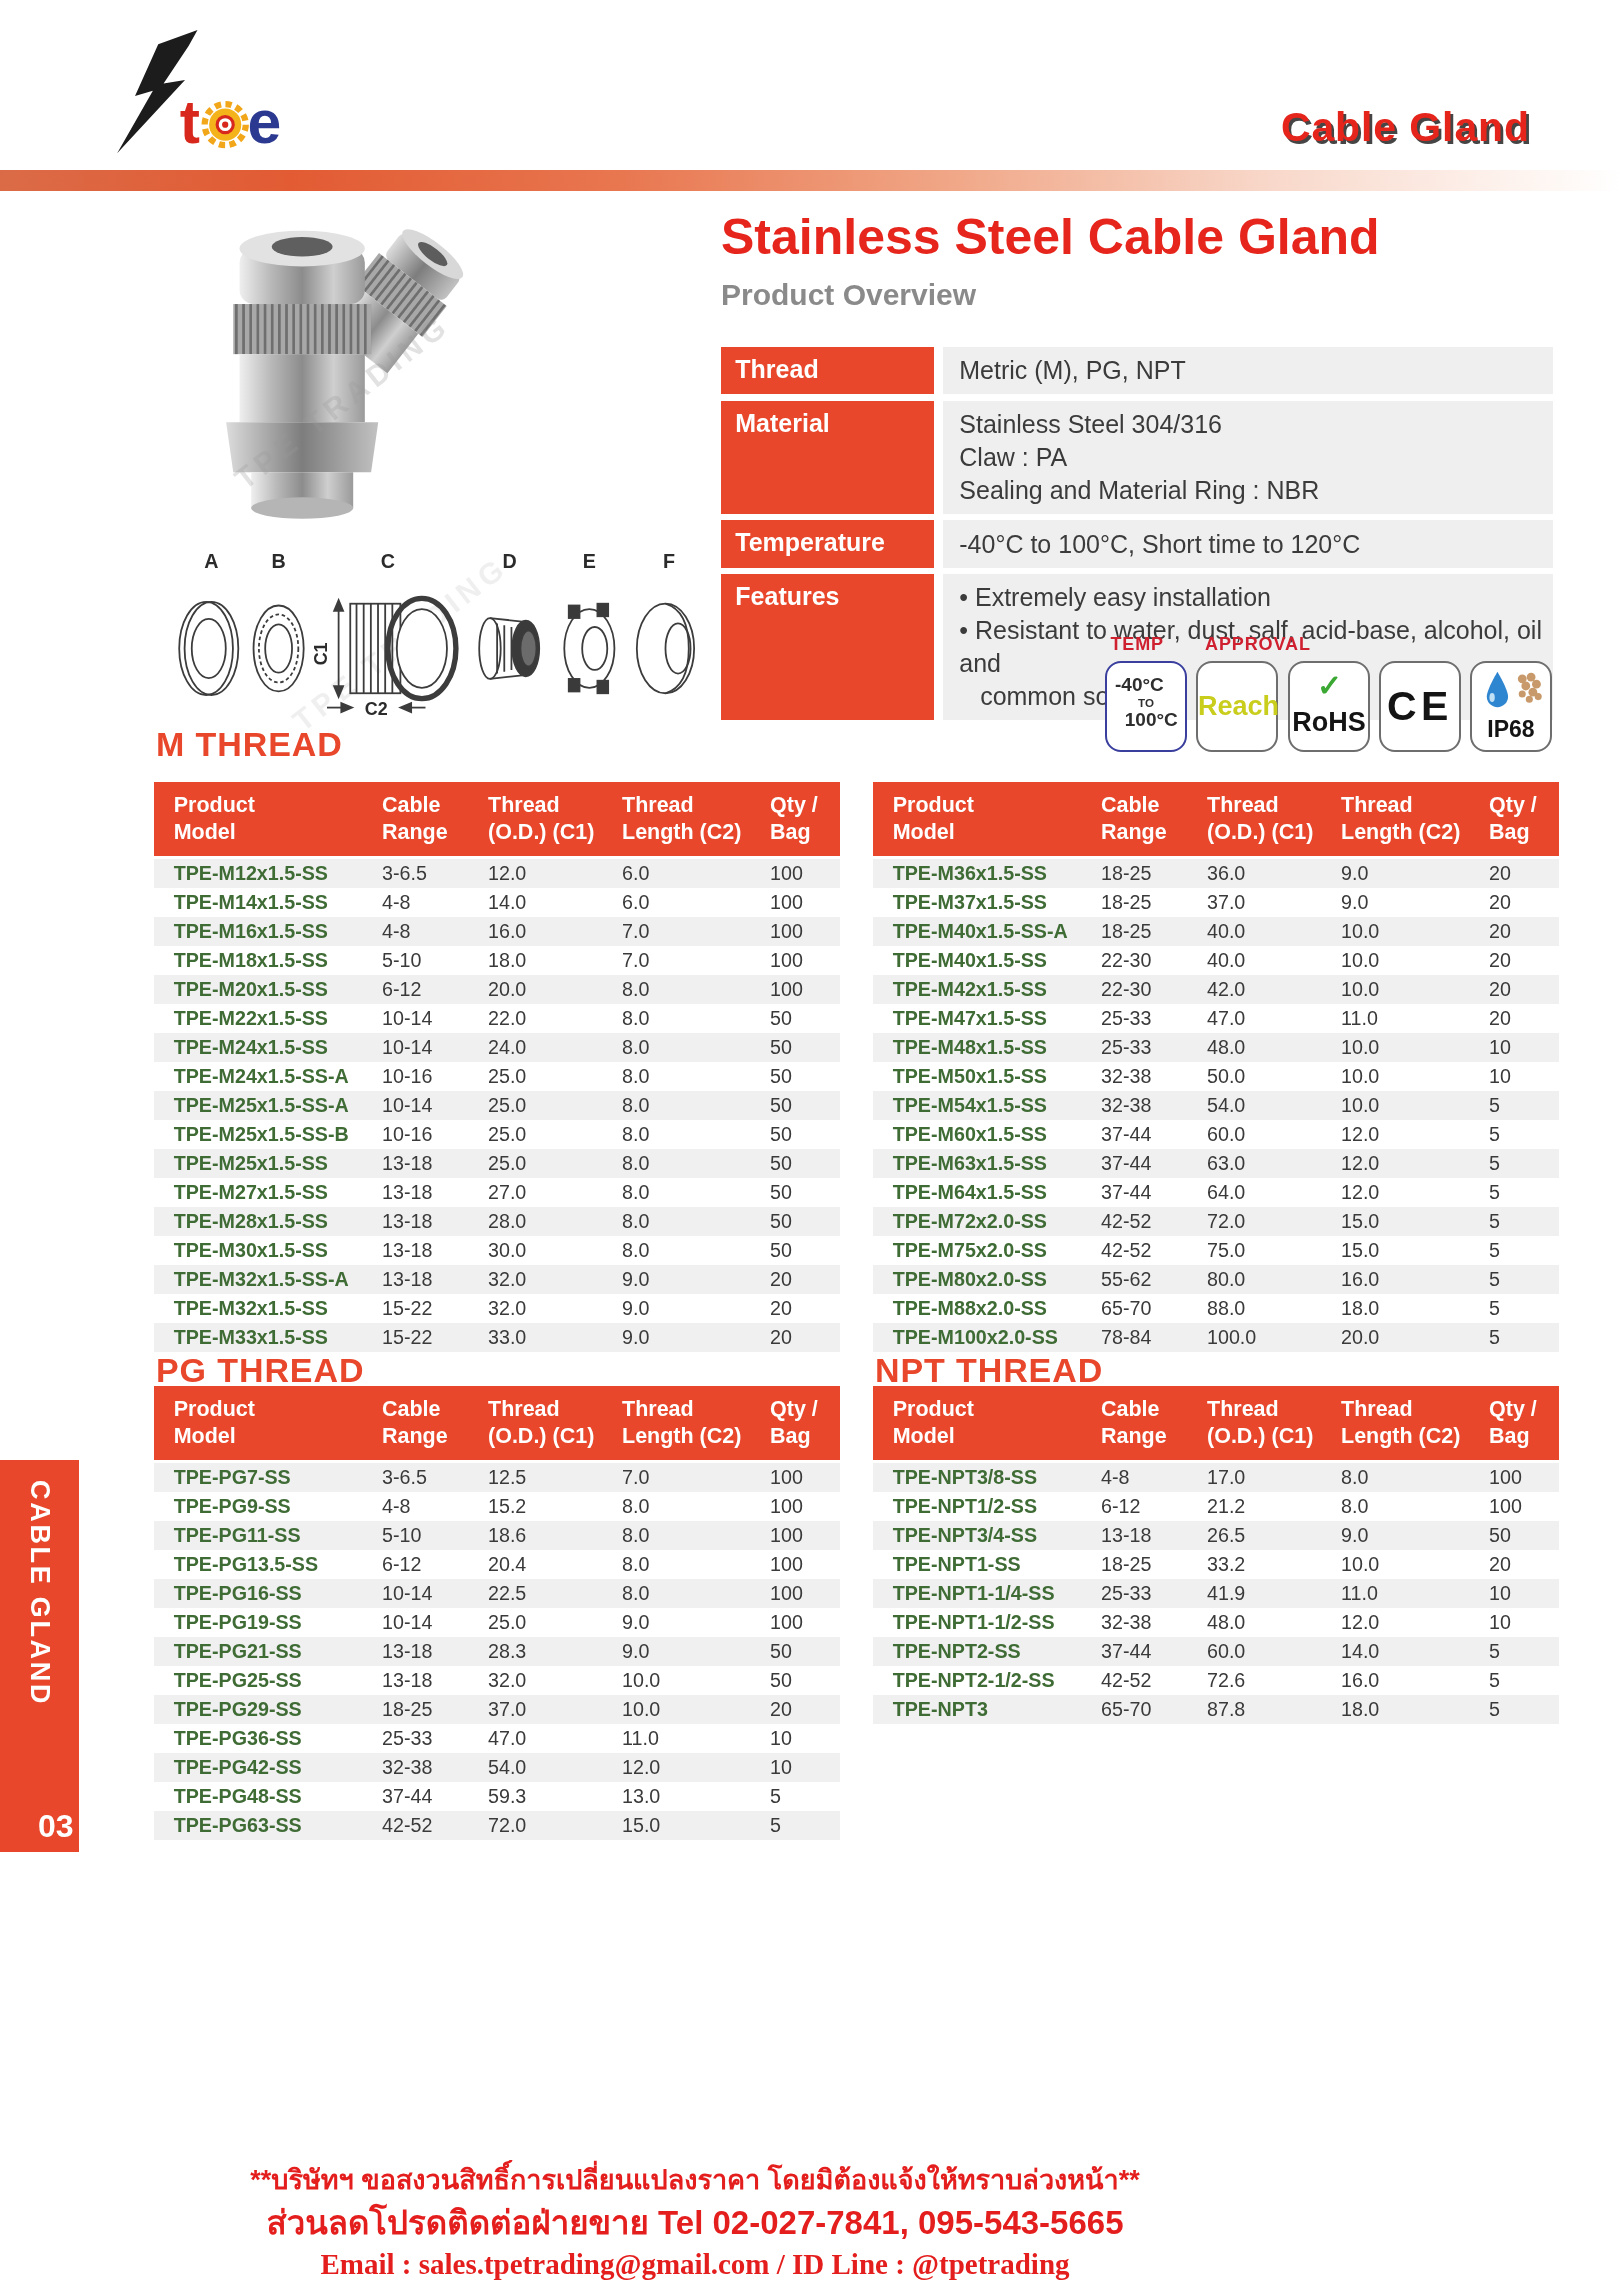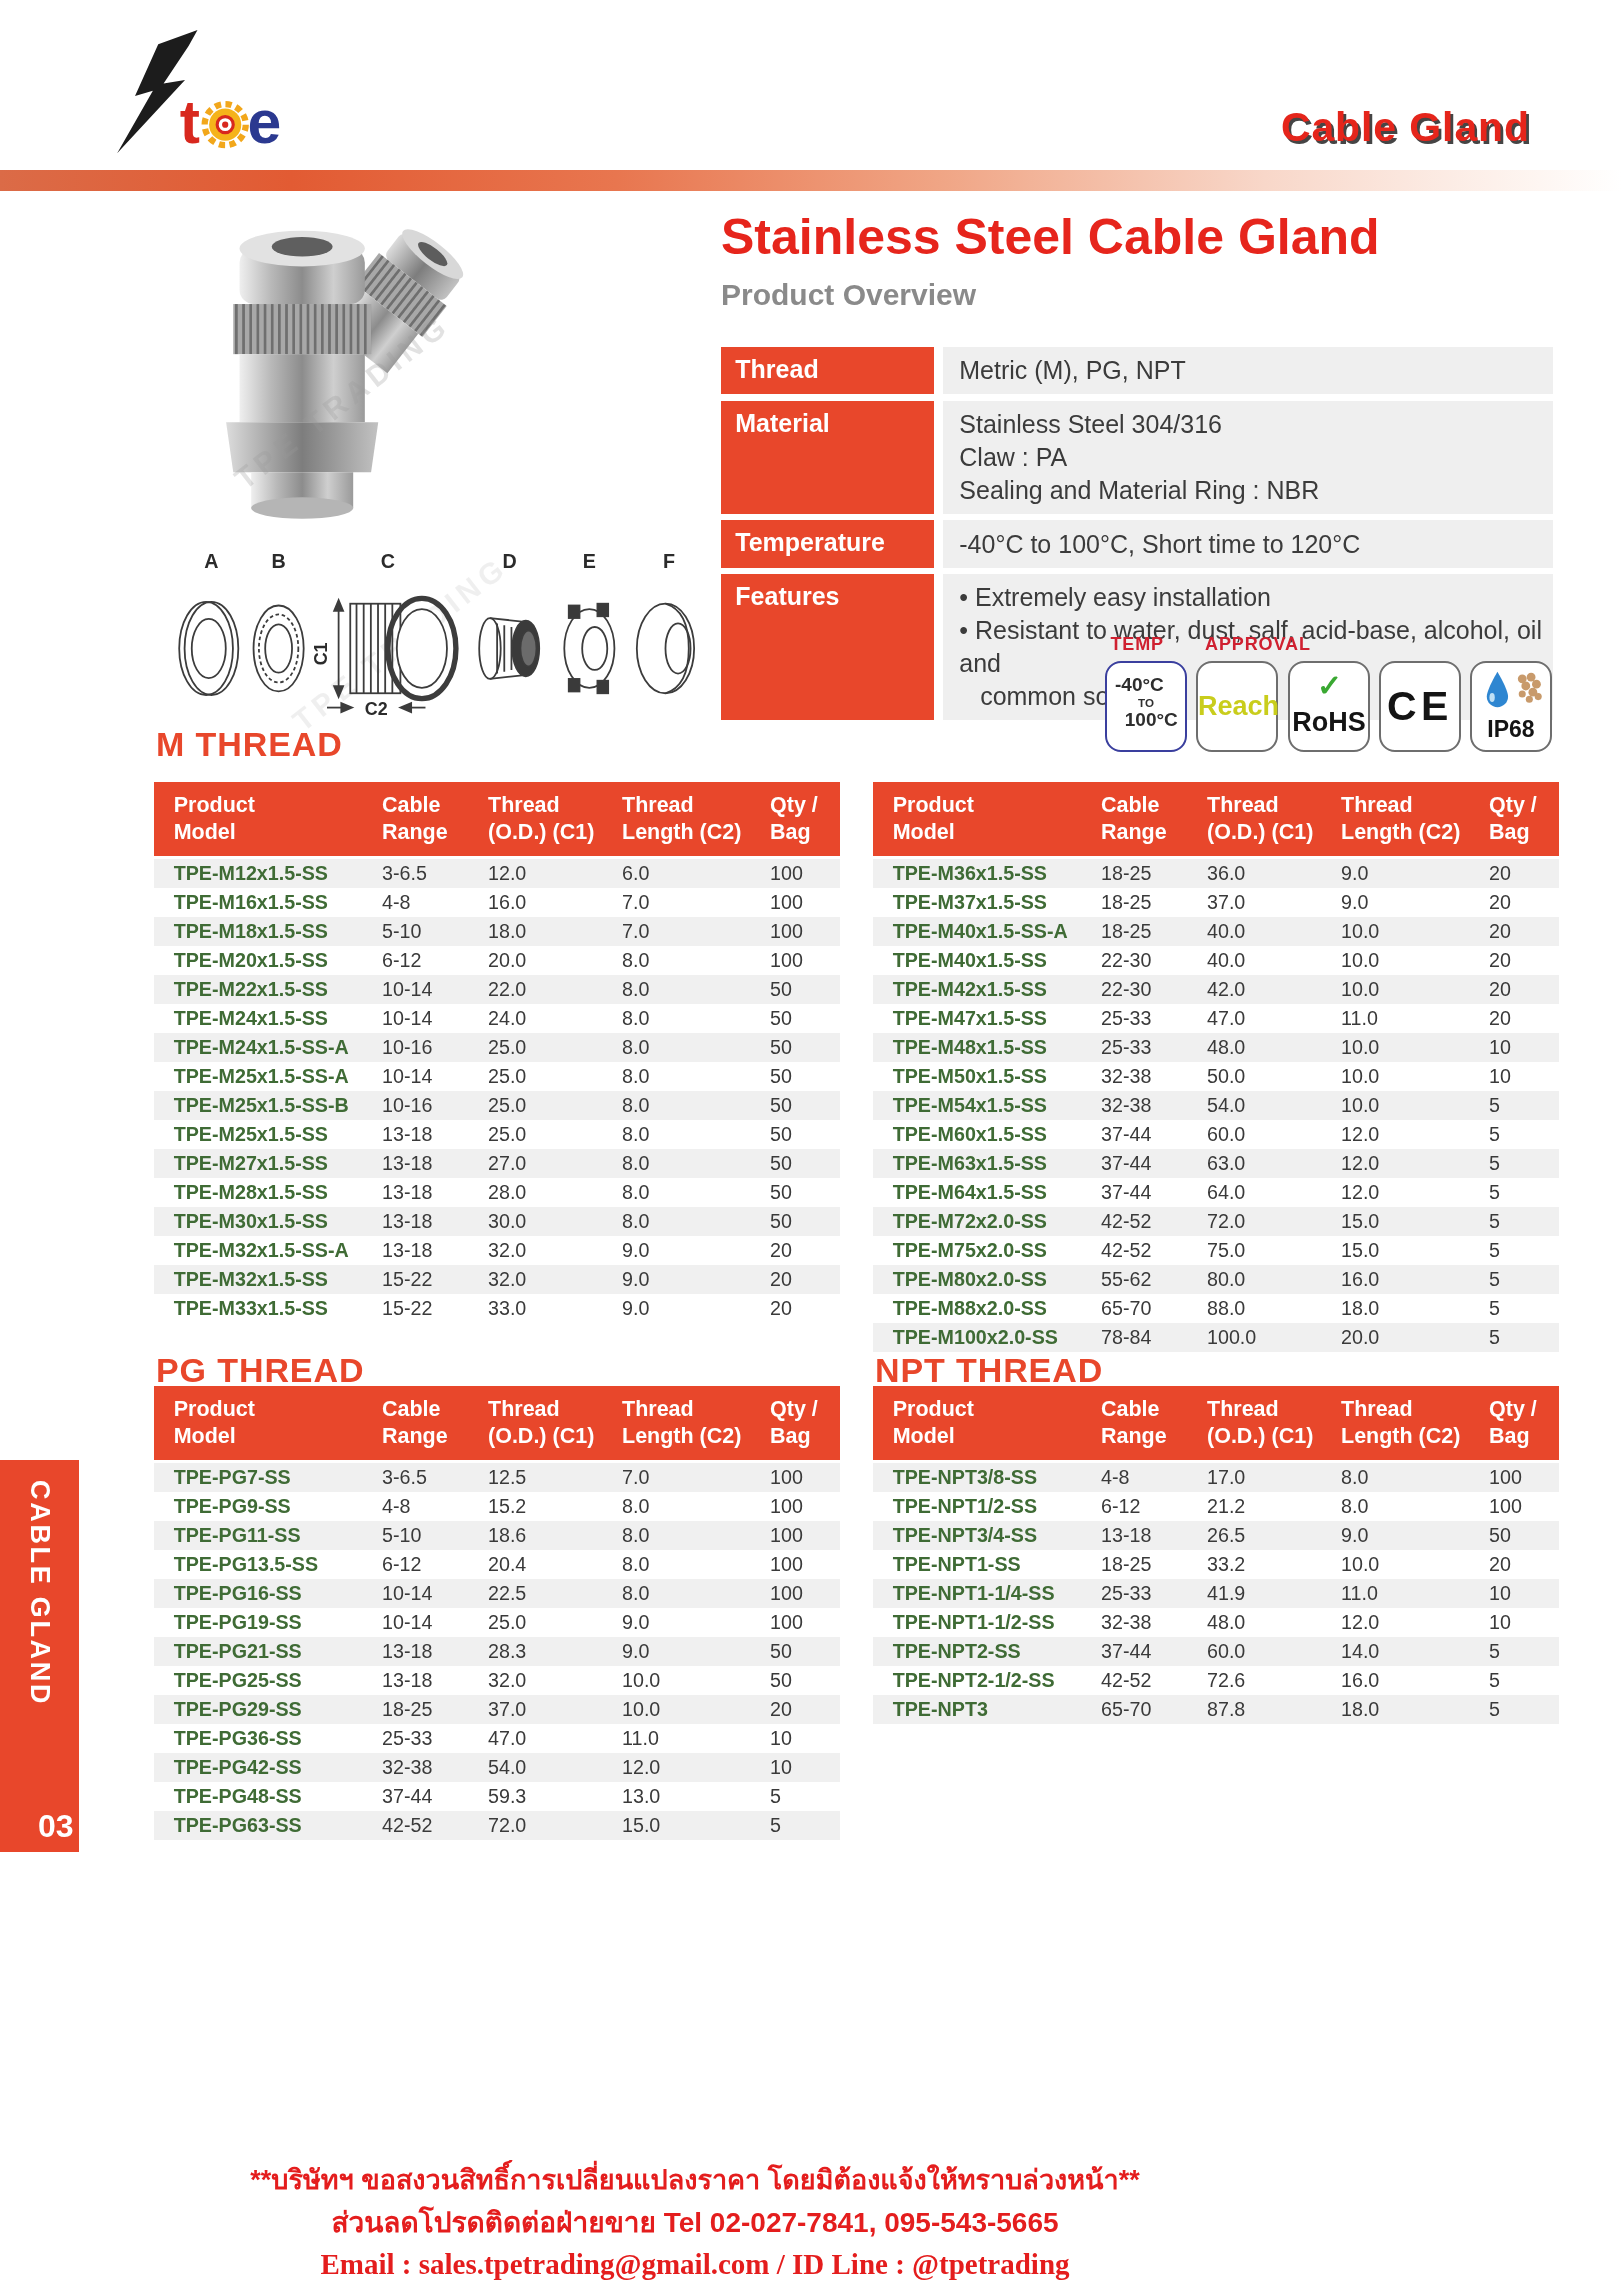--- a/index.html
+++ b/index.html
@@ -73,21 +73,21 @@
 
   
   .side-tab{position:absolute;left:0;top:1460px;width:79px;height:392px;background:#e8472b;}
   .side-label{position:absolute;top:19.7px;left:50%;transform:translateX(-50%);
       writing-mode:vertical-rl;font-size:27px;font-weight:bold;color:#fff;letter-spacing:2.7px;white-space:nowrap;}
   .side-page{position:absolute;bottom:7.2px;left:0;right:5.4px;text-align:right;font-size:32px;font-weight:bold;color:#fff;}
 
   
   .footer{position:absolute;left:0;top:2160px;width:1390px;text-align:center;color:#e41d1d;font-weight:bold;}
   .f1{font-size:27px;line-height:41px;}
-  .f2{font-size:28px;line-height:43px;}
+  .f2{font-size:33px;line-height:43px;}
   .f3{font-size:29px;line-height:41px;font-family:Liberation Serif, serif;}
 </style>
 </head>
 <body>
 
 <svg class="logo" width="193" height="125" viewBox="0 0 215 140">
   <polygon points="112,0 68,16 42,74 62,68 22,138 98,56 74,60 102,18" fill="#1c1c1c"></polygon>
   <text x="92" y="126" font-size="68" font-weight="bold" fill="#d8281e" font-family="Liberation Sans, sans-serif">t</text>
   <g>
     <circle cx="143" cy="106" r="23" fill="none" stroke="#f2a71b" stroke-width="7" stroke-dasharray="7 5"></circle>
@@ -290,20 +290,27 @@
     </thead>
     <tbody>
       <tr>
         <td>TPE-M12x1.5-SS</td>
         <td>3-6.5</td>
         <td>12.0</td>
         <td>6.0</td>
         <td>100</td>
       </tr>
       <tr>
+        <td>TPE-M14x1.5-SS</td>
+        <td>4-8</td>
+        <td>14.0</td>
+        <td>6.0</td>
+        <td>100</td>
+      </tr>
+      <tr>
         <td>TPE-M16x1.5-SS</td>
         <td>4-8</td>
         <td>16.0</td>
         <td>7.0</td>
         <td>100</td>
       </tr>
       <tr>
         <td>TPE-M18x1.5-SS</td>
         <td>5-10</td>
         <td>18.0</td>

